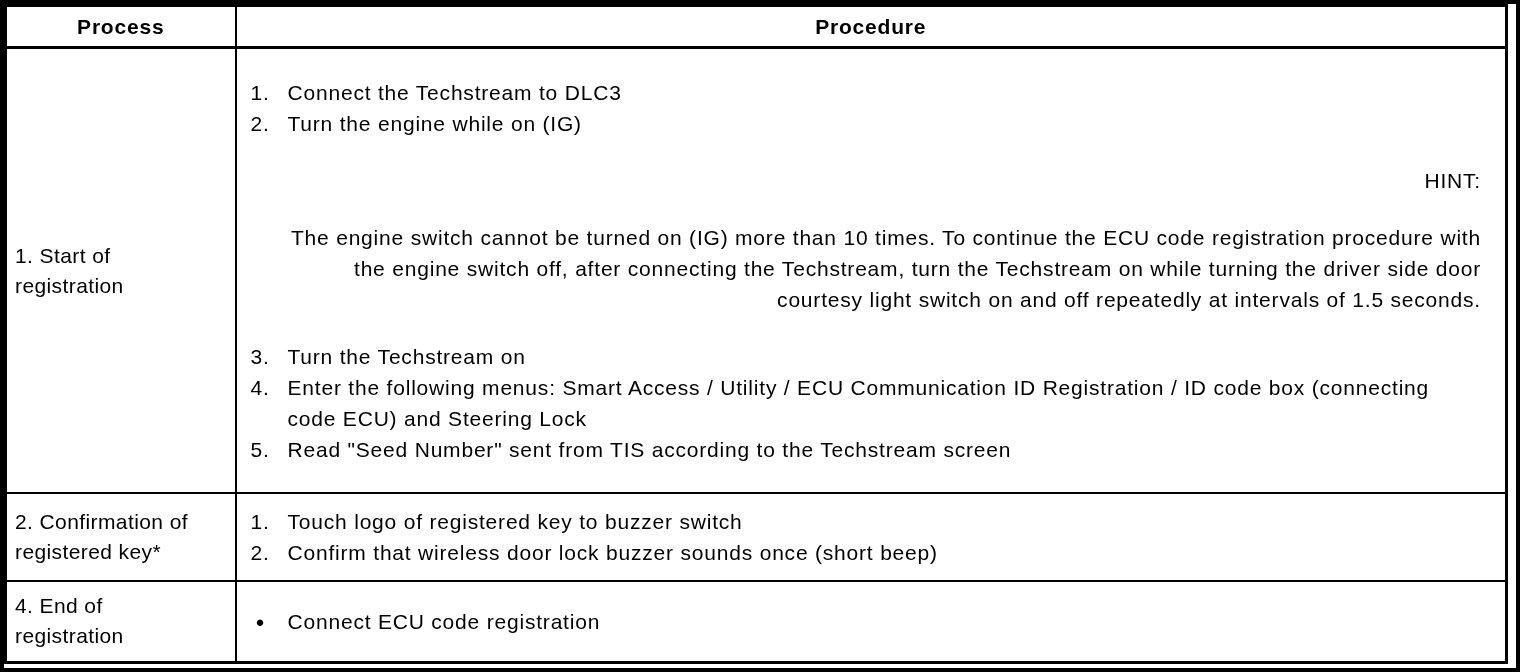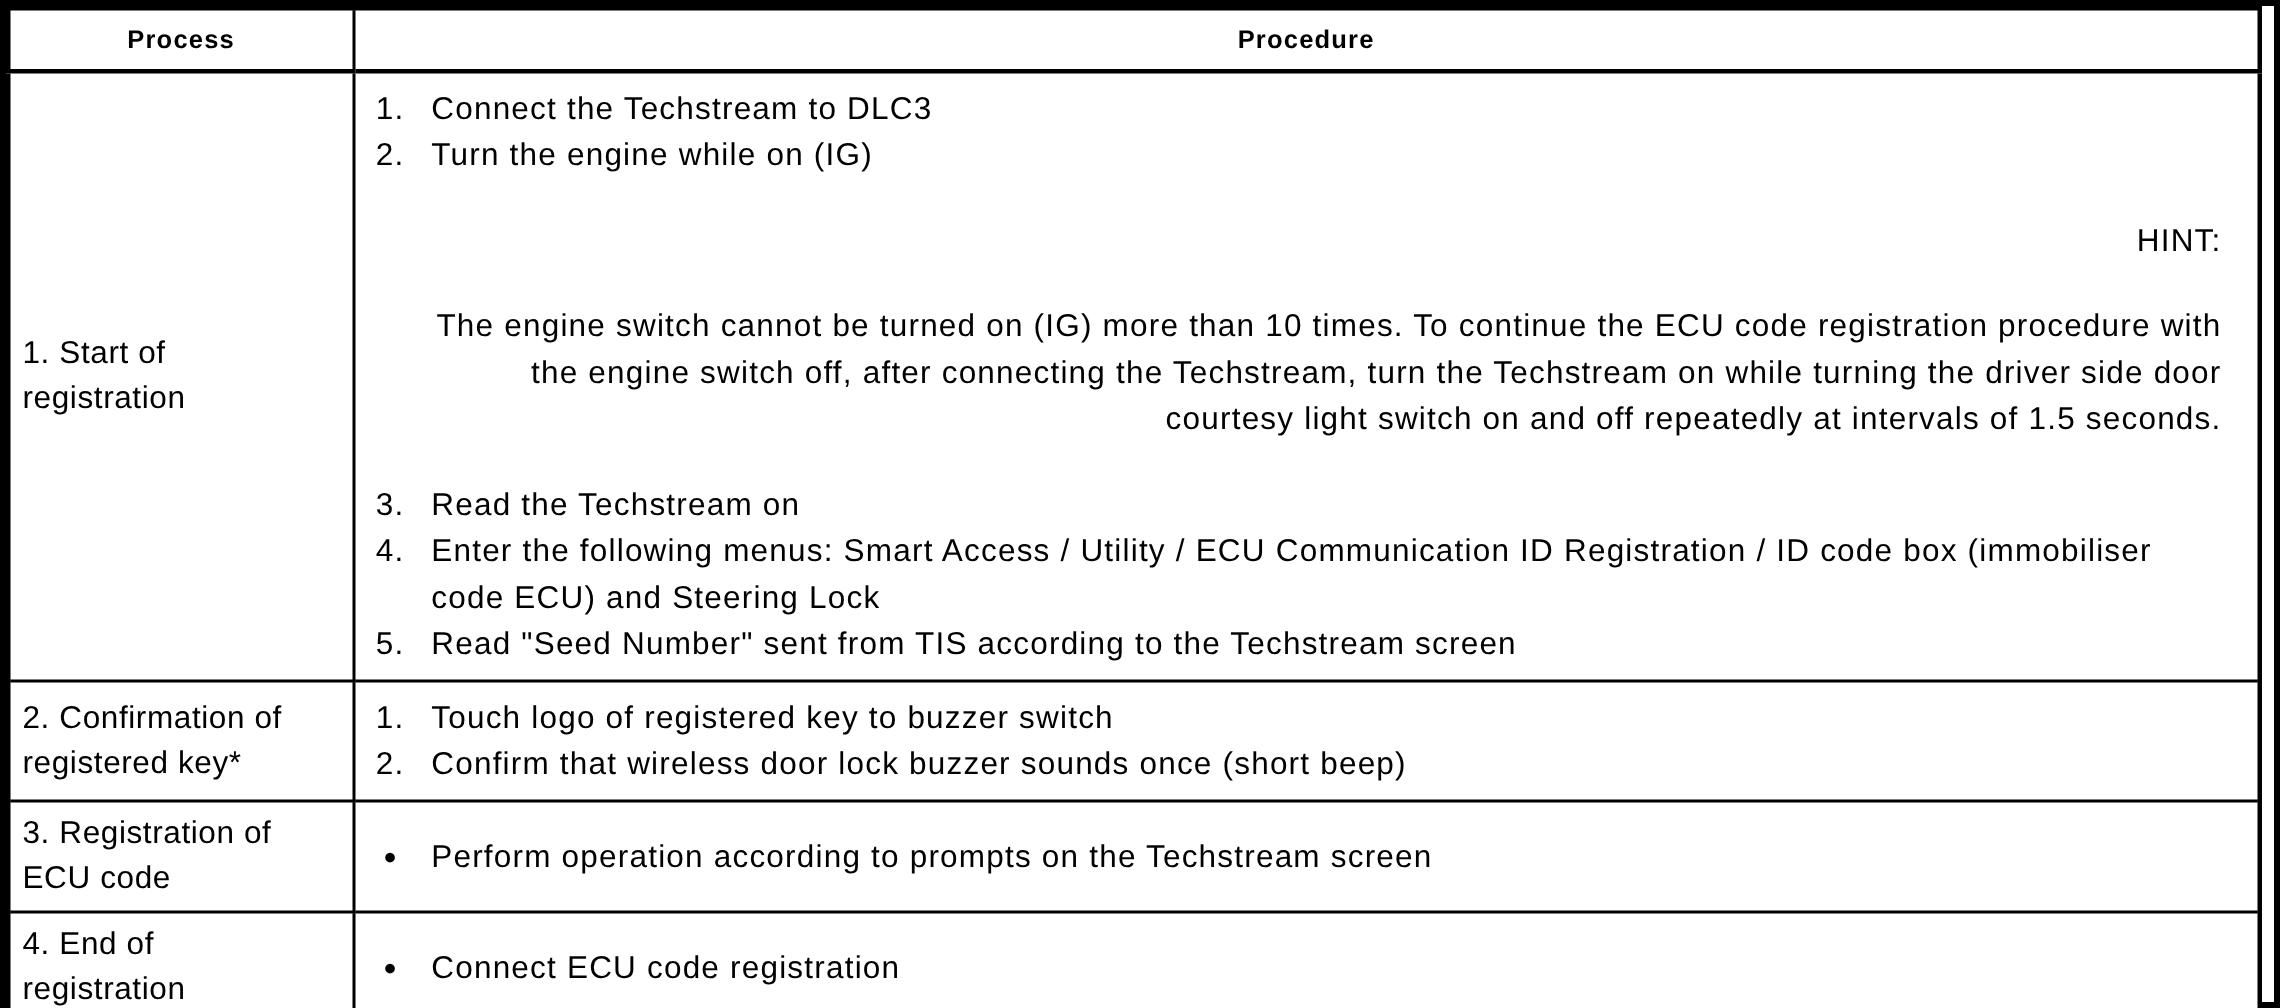--- a/index.html
+++ b/index.html
@@ -24,21 +24,21 @@
     table-layout: fixed;
     background: #fff;
   }
   table.proc-table, table.proc-table th, table.proc-table td {
     border: 2px solid #000;
   }
   table.proc-table { border-width: 3px; }
   col.col-process { width: 230px; }
   th {
     height: 42px;
-    font-size: 17px;
+    font-size: 21px;
     font-weight: bold;
     letter-spacing: 0.8px;
     text-align: center;
     vertical-align: middle;
     border-bottom-width: 3px !important;
   }
   td { vertical-align: middle; }
   td.process-cell {
     font-size: 21px;
     letter-spacing: 0.4px;
@@ -96,25 +96,25 @@
               <span class="marker">2.</span>
               <span class="text">Turn the engine while on (IG)</span>
             </div>
             <div class="gap"></div>
             <div class="para">HINT:</div>
             <div class="gap"></div>
             <div class="para">The engine switch cannot be turned on (IG) more than 10 times. To continue the ECU code registration procedure with the engine switch off, after connecting the Techstream, turn the Techstream on while turning the driver side door courtesy light switch on and off repeatedly at intervals of 1.5 seconds.</div>
             <div class="gap"></div>
             <div class="item step">
               <span class="marker">3.</span>
-              <span class="text">Read the Techstream on</span>
+              <span class="text">Turn the Techstream on</span>
             </div>
             <div class="item step">
               <span class="marker">4.</span>
-              <span class="text">Enter the following menus: Smart Access / Utility / ECU Communication ID Registration / ID code box (immobiliser code ECU) and Steering Lock</span>
+              <span class="text">Enter the following menus: Smart Access / Utility / ECU Communication ID Registration / ID code box (connecting code ECU) and Steering Lock</span>
             </div>
             <div class="item step">
               <span class="marker">5.</span>
               <span class="text">Read "Seed Number" sent from TIS according to the Techstream screen</span>
             </div>
           </td>
         </tr>
         <tr>
           <td class="process-cell">2. Confirmation of<br>registered key*</td>
           <td class="procedure-cell">
@@ -122,29 +122,20 @@
               <span class="marker">1.</span>
               <span class="text">Touch logo of registered key to buzzer switch</span>
             </div>
             <div class="item step">
               <span class="marker">2.</span>
               <span class="text">Confirm that wireless door lock buzzer sounds once (short beep)</span>
             </div>
           </td>
         </tr>
         <tr>
-          <td class="process-cell">3. Registration of<br>ECU code</td>
-          <td class="procedure-cell">
-            <div class="item bullet">
-              <span class="marker">●</span>
-              <span class="text">Perform operation according to prompts on the Techstream screen</span>
-            </div>
-          </td>
-        </tr>
-        <tr>
           <td class="process-cell">4. End of<br>registration</td>
           <td class="procedure-cell">
             <div class="item bullet">
               <span class="marker">●</span>
               <span class="text">Connect ECU code registration</span>
             </div>
           </td>
         </tr>
       </tbody>
   </table>

